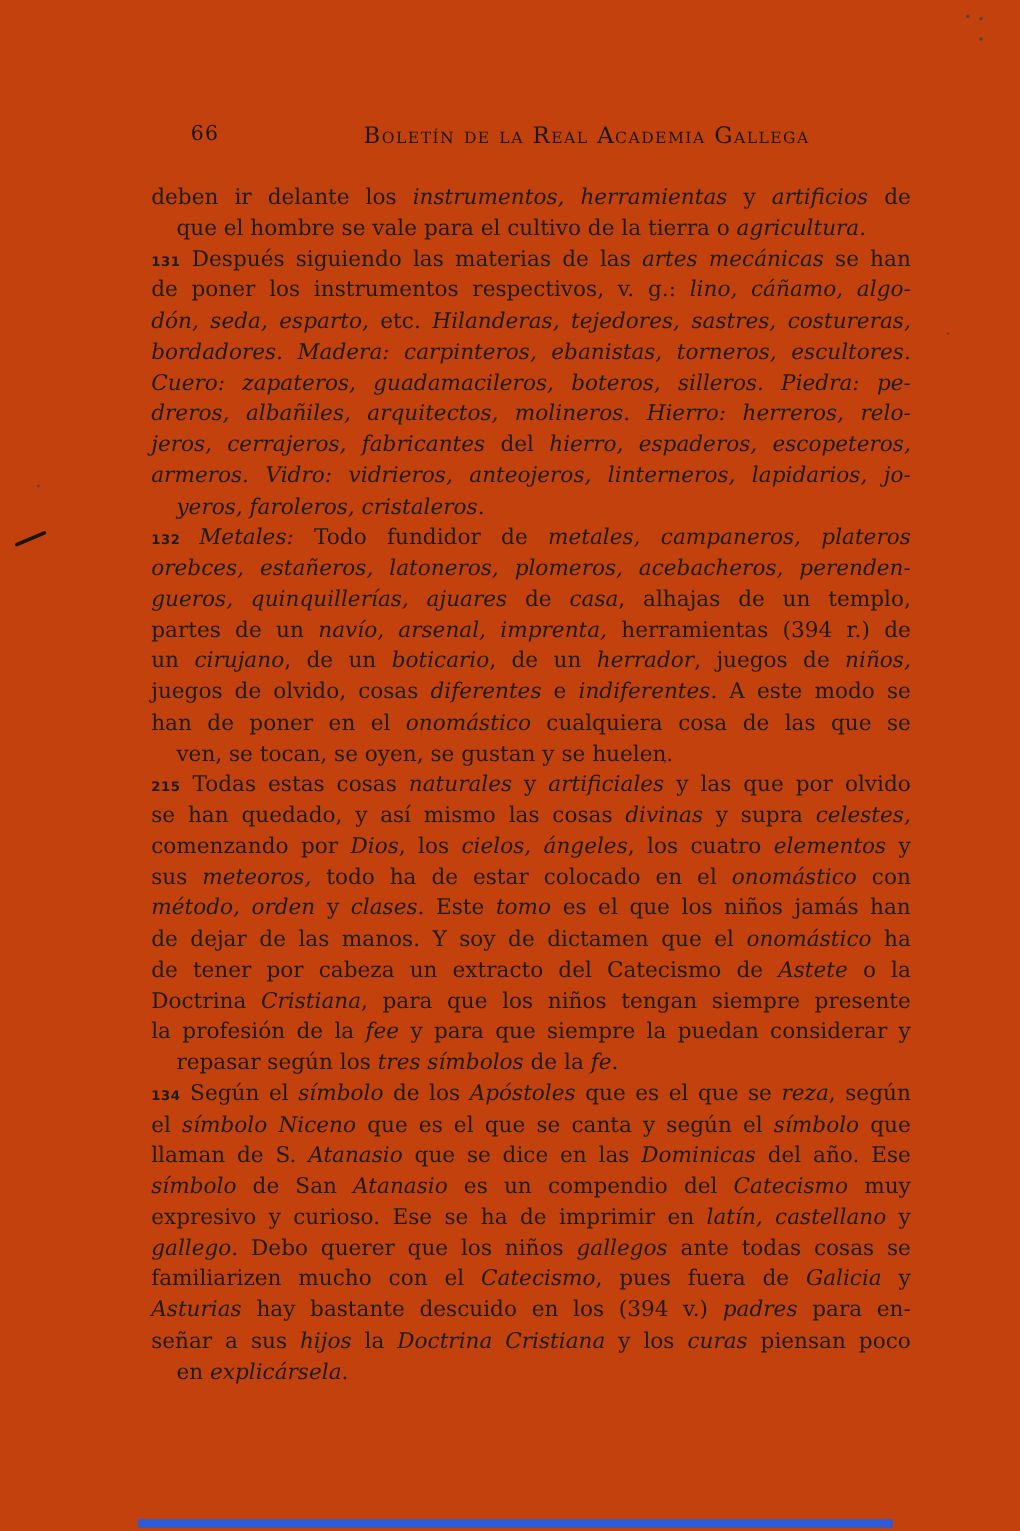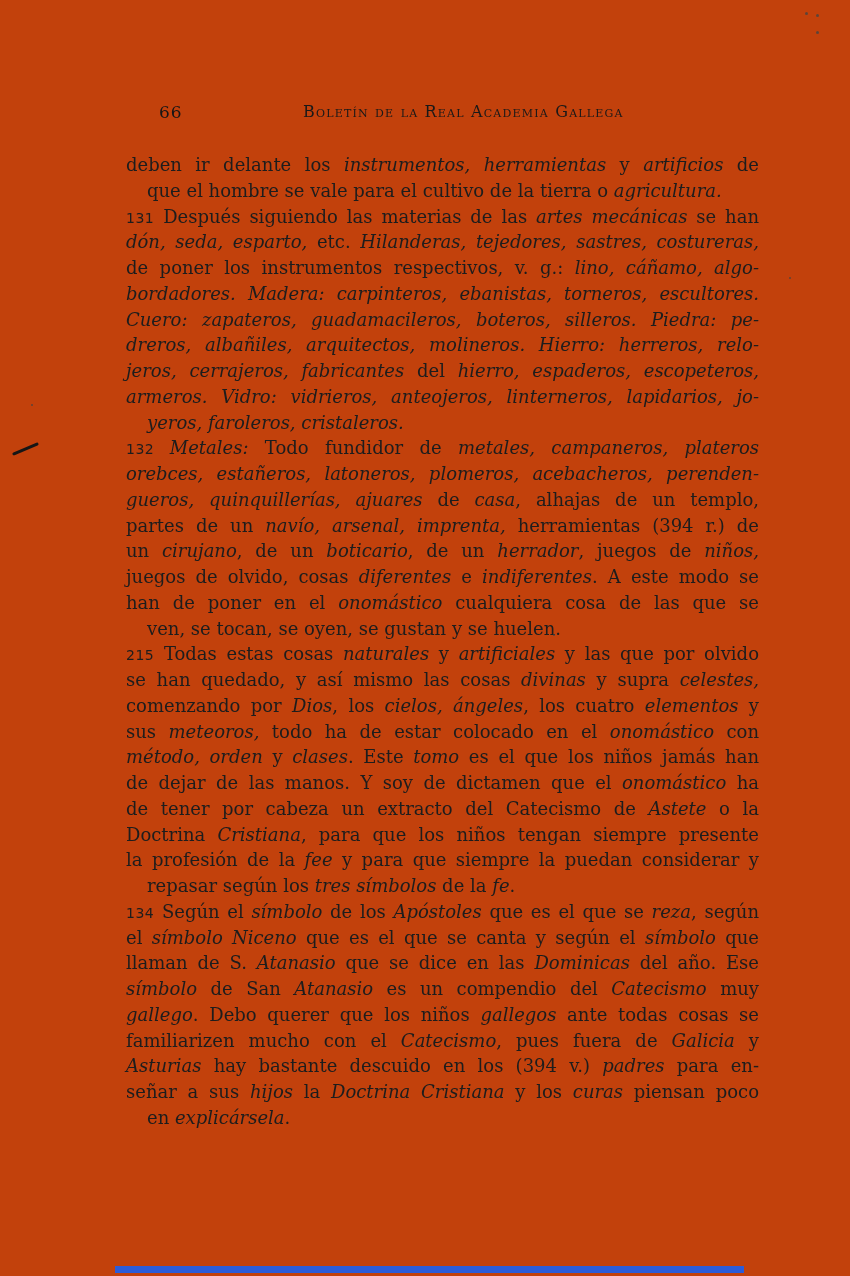--- a/index.html
+++ b/index.html
@@ -10,42 +10,42 @@
     background:#c2410c;
     overflow:hidden;
     color:#1d1d1d;
   }
   .page-number{
     position:absolute;left:159px;top:102px;
     font-size:17px;letter-spacing:1px;color:#161616;
   }
   .running-header{
     position:absolute;left:303px;top:102px;
-    font-size:16px;font-variant:small-caps;letter-spacing:1.2px;
+    font-size:19px;font-variant:small-caps;letter-spacing:1.2px;
     color:#191919;white-space:nowrap;
   }
   .text-block{
     position:absolute;left:126px;top:152px;width:633px;
     font-size:18px;line-height:25.75px;
   }
   .line{
     text-align:justify;
     text-align-last:justify;
     white-space:nowrap;
     height:25.75px;
   }
   .line.end{
     text-align-last:left;
     margin-left:21px;
   }
   .rm{font-style:normal;}
   .it{font-style:italic;}
   .num{
     font-family:"DejaVu Sans", sans-serif;
-    font-weight:400;font-size:14px;
+    font-weight:700;font-size:11px;
     letter-spacing:0.5px;
   }
   .pen-mark{
     position:absolute;left:12px;top:453px;width:28px;height:3px;
     background:#161616;border-radius:2px;
     transform:rotate(-23deg);transform-origin:left top;
   }
   .speck{position:absolute;width:3px;height:3px;background:#444;border-radius:50%;opacity:.8;}
   .speck.s1{left:805px;top:12px;}
   .speck.s2{left:816px;top:14px;}
@@ -63,22 +63,22 @@
 <div class="page">
 
   <div class="page-number">66</div>
 
   <div class="running-header">Boletín de la Real Academia Gallega</div>
 
   <div class="text-block">
       <div class="line"><span class="rm">deben ir delante los </span><span class="it">instrumentos, herramientas</span><span class="rm"> y </span><span class="it">artificios</span><span class="rm"> de</span></div>
       <div class="line end"><span class="rm">que el hombre se vale para el cultivo de la tierra o </span><span class="it">agricultura.</span></div>
       <div class="line"><span class="num">131</span><span class="rm"> Después siguiendo las materias de las </span><span class="it">artes mecánicas</span><span class="rm"> se han</span></div>
+      <div class="line"><span class="rm">de poner los instrumentos respectivos, v. g.: </span><span class="it">lino, cáñamo, algo-</span></div>
       <div class="line"><span class="it">dón, seda, esparto,</span><span class="rm"> etc. </span><span class="it">Hilanderas, tejedores, sastres, costureras,</span></div>
-      <div class="line"><span class="rm">de poner los instrumentos respectivos, v. g.: </span><span class="it">lino, cáñamo, algo-</span></div>
       <div class="line"><span class="it">bordadores. Madera: carpinteros, ebanistas, torneros, escultores.</span></div>
       <div class="line"><span class="it">Cuero: zapateros, guadamacileros, boteros, silleros. Piedra: pe-</span></div>
       <div class="line"><span class="it">dreros, albañiles, arquitectos, molineros. Hierro: herreros, relo-</span></div>
       <div class="line"><span class="it">jeros, cerrajeros, fabricantes</span><span class="rm"> del </span><span class="it">hierro, espaderos, escopeteros,</span></div>
       <div class="line"><span class="it">armeros. Vidro: vidrieros, anteojeros, linterneros, lapidarios, jo-</span></div>
       <div class="line end"><span class="it">yeros, faroleros, cristaleros.</span></div>
       <div class="line"><span class="num">132 </span><span class="it">Metales:</span><span class="rm"> Todo fundidor de </span><span class="it">metales, campaneros, plateros</span></div>
       <div class="line"><span class="it">orebces, estañeros, latoneros, plomeros, acebacheros, perenden-</span></div>
       <div class="line"><span class="it">gueros, quinquillerías, ajuares</span><span class="rm"> de </span><span class="it">casa</span><span class="rm">, alhajas de un templo,</span></div>
       <div class="line"><span class="rm">partes de un </span><span class="it">navío, arsenal, imprenta,</span><span class="rm"> herramientas (394 r.) de</span></div>
@@ -93,20 +93,21 @@
       <div class="line"><span class="it">método, orden</span><span class="rm"> y </span><span class="it">clases</span><span class="rm">. Este </span><span class="it">tomo</span><span class="rm"> es el que los niños jamás han</span></div>
       <div class="line"><span class="rm">de dejar de las manos. Y soy de dictamen que el </span><span class="it">onomástico</span><span class="rm"> ha</span></div>
       <div class="line"><span class="rm">de tener por cabeza un extracto del Catecismo de </span><span class="it">Astete</span><span class="rm"> o la</span></div>
       <div class="line"><span class="rm">Doctrina </span><span class="it">Cristiana</span><span class="rm">, para que los niños tengan siempre presente</span></div>
       <div class="line"><span class="rm">la profesión de la </span><span class="it">fee</span><span class="rm"> y para que siempre la puedan considerar y</span></div>
       <div class="line end"><span class="rm">repasar según los </span><span class="it">tres símbolos</span><span class="rm"> de la </span><span class="it">fe</span><span class="rm">.</span></div>
       <div class="line"><span class="num">134</span><span class="rm"> Según el </span><span class="it">símbolo</span><span class="rm"> de los </span><span class="it">Apóstoles</span><span class="rm"> que es el que se </span><span class="it">reza</span><span class="rm">, según</span></div>
       <div class="line"><span class="rm">el </span><span class="it">símbolo Niceno</span><span class="rm"> que es el que se canta y según el </span><span class="it">símbolo</span><span class="rm"> que</span></div>
       <div class="line"><span class="rm">llaman de S. </span><span class="it">Atanasio</span><span class="rm"> que se dice en las </span><span class="it">Dominicas</span><span class="rm"> del año. Ese</span></div>
       <div class="line"><span class="it">símbolo</span><span class="rm"> de San </span><span class="it">Atanasio</span><span class="rm"> es un compendio del </span><span class="it">Catecismo</span><span class="rm"> muy</span></div>
+      <div class="line"><span class="rm">expresivo y curioso. Ese se ha de imprimir en </span><span class="it">latín, castellano</span><span class="rm"> y</span></div>
       <div class="line"><span class="it">gallego</span><span class="rm">. Debo querer que los niños </span><span class="it">gallegos</span><span class="rm"> ante todas cosas se</span></div>
       <div class="line"><span class="rm">familiarizen mucho con el </span><span class="it">Catecismo</span><span class="rm">, pues fuera de </span><span class="it">Galicia</span><span class="rm"> y</span></div>
       <div class="line"><span class="it">Asturias</span><span class="rm"> hay bastante descuido en los (394 v.) </span><span class="it">padres</span><span class="rm"> para en-</span></div>
       <div class="line"><span class="rm">señar a sus </span><span class="it">hijos</span><span class="rm"> la </span><span class="it">Doctrina Cristiana</span><span class="rm"> y los </span><span class="it">curas</span><span class="rm"> piensan poco</span></div>
       <div class="line end"><span class="rm">en </span><span class="it">explicársela</span><span class="rm">.</span></div>
     </div>
 
   <div class="pen-mark"></div>
 
   <div class="speck s1"></div>

